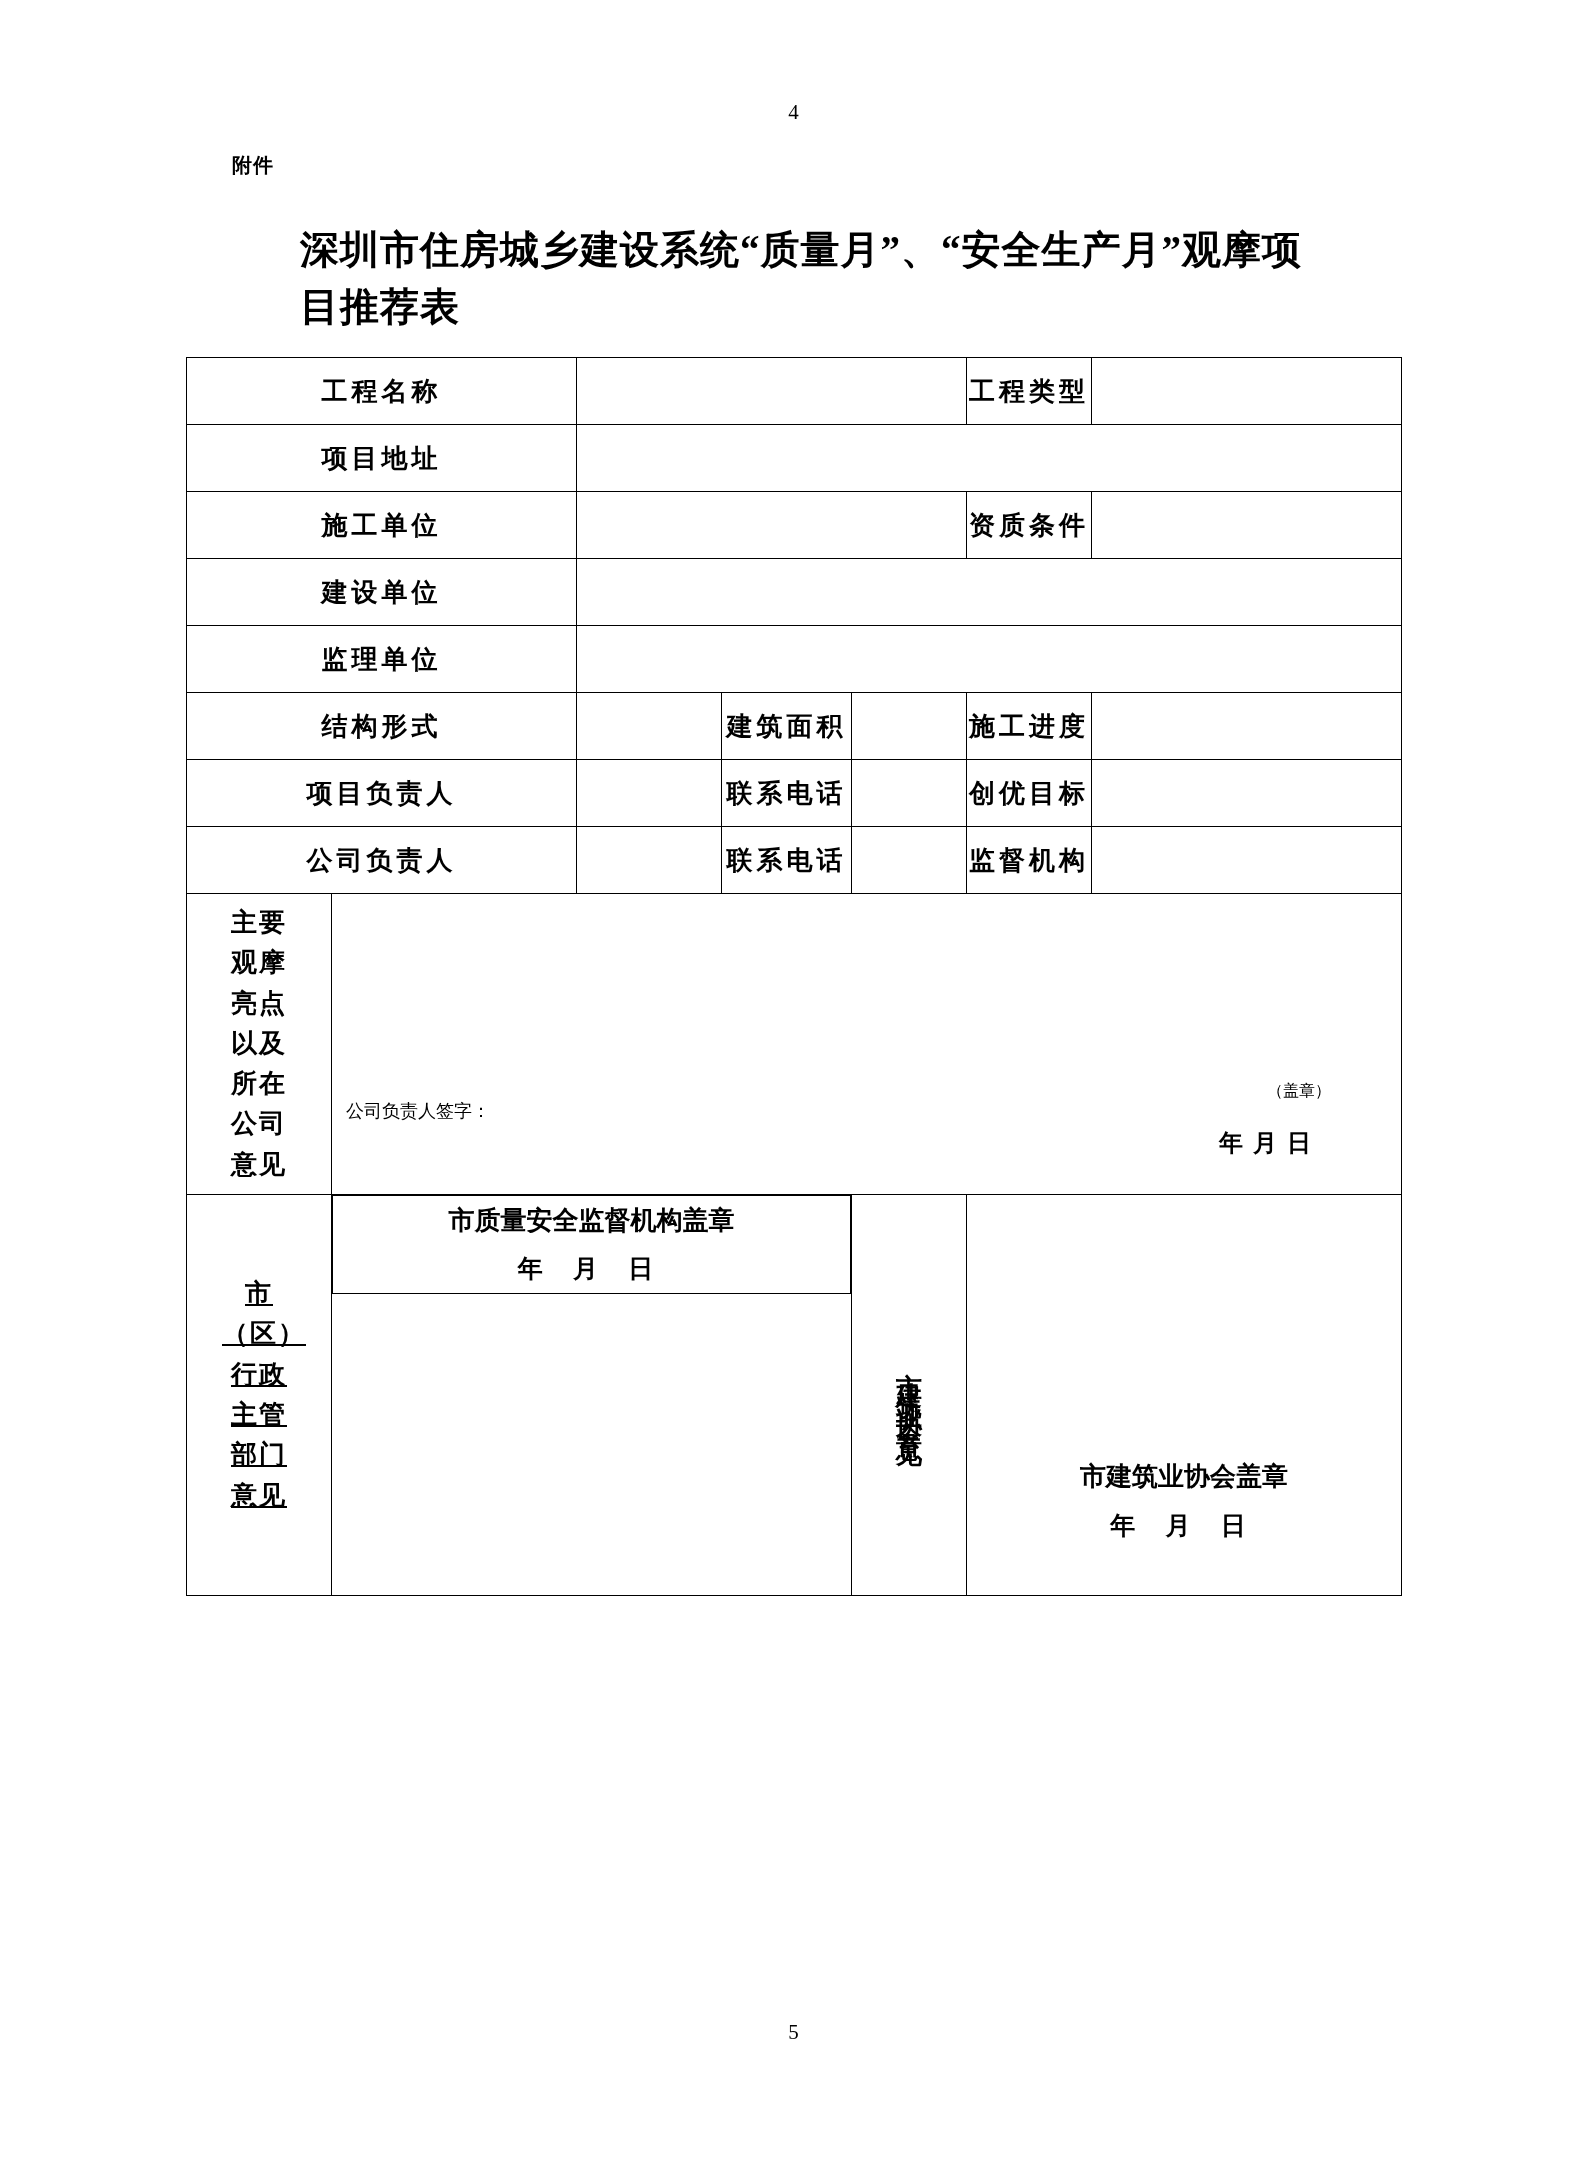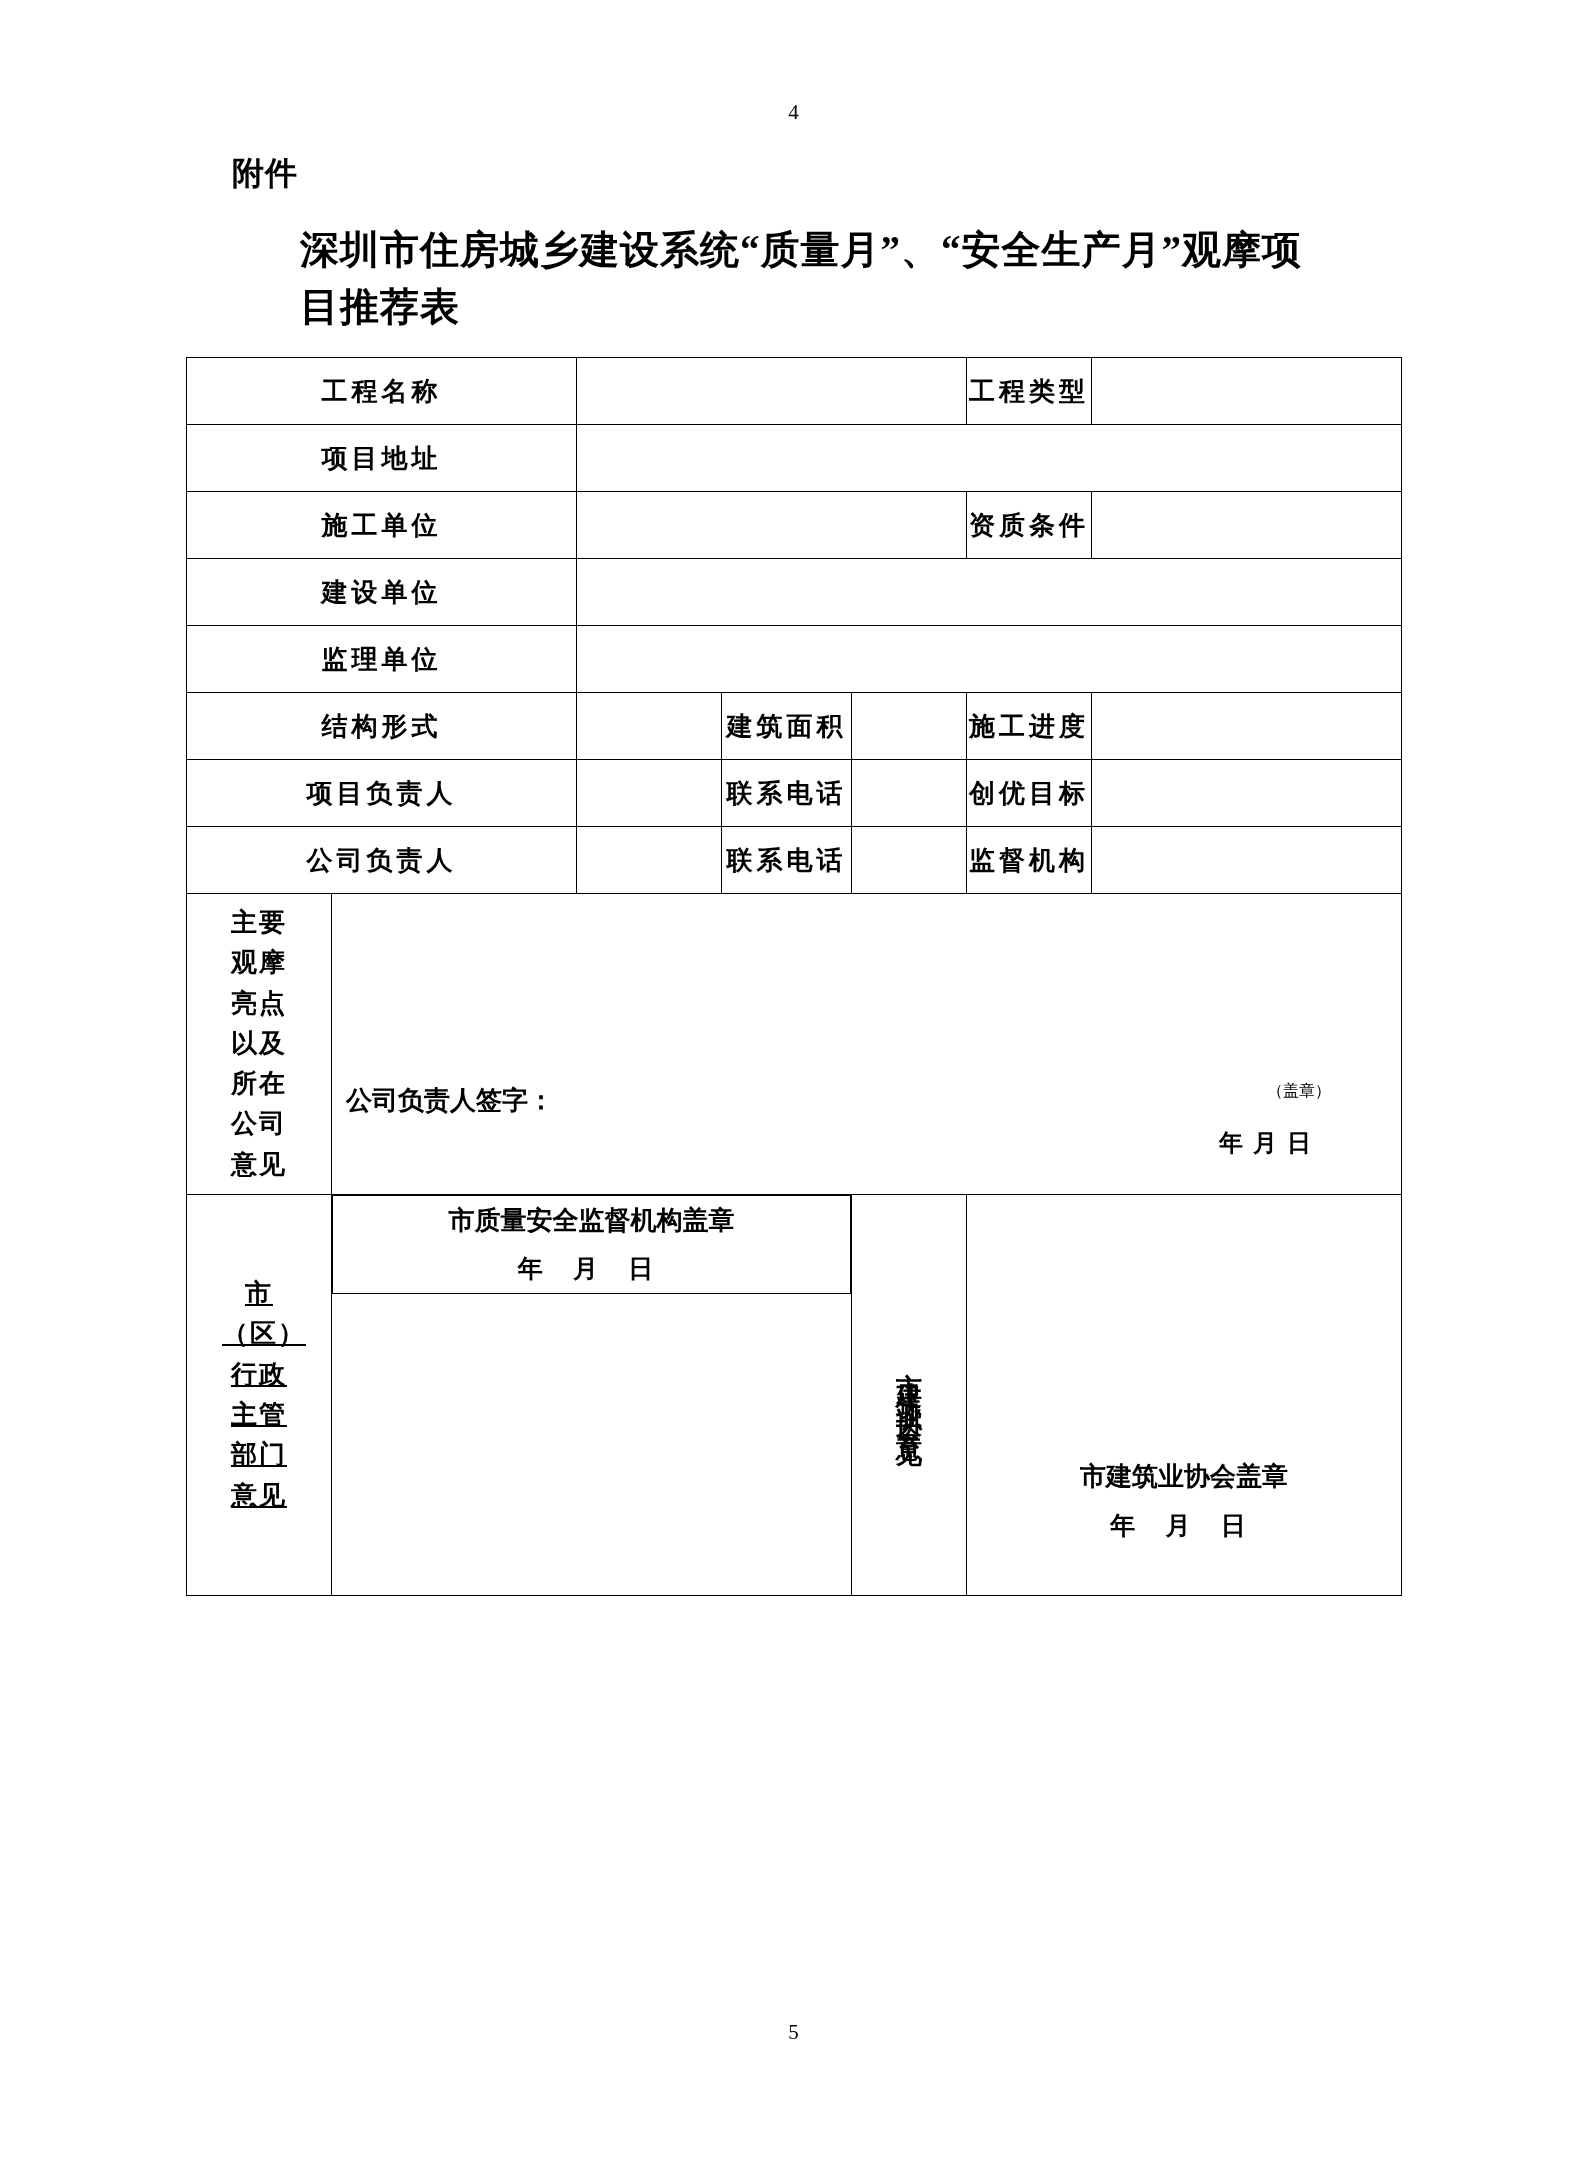--- a/index.html
+++ b/index.html
@@ -33,21 +33,21 @@
     top: 2020px;
     left: 0;
     width: 1587px;
     text-align: center;
     font-size: 21px;
   }
   .attach-label {
     position: absolute;
     top: 152px;
     left: 232px;
-    font-size: 32px;
+    font-size: 20px;
     font-weight: bold;
     letter-spacing: 1px;
   }
   .doc-title {
     position: absolute;
     top: 222px;
     left: 300px;
     width: 1010px;
     text-align: left;
     font-size: 39px;
@@ -104,23 +104,23 @@
   }
   .sign-row {
     display: block;
     position: relative;
     height: 100px;
     font-weight: normal;
   }
   .sign-left {
     position: absolute;
     left: 14px;
-    top: 4px;
-    font-size: 26px;
-    font-weight: bold;
+    top: 20px;
+    font-size: 18px;
+    font-weight: normal;
   }
   .seal-right {
     position: absolute;
     right: 70px;
     top: 2px;
     font-size: 16px;
     font-weight: normal;
   }
   .date-right {
     position: absolute;

